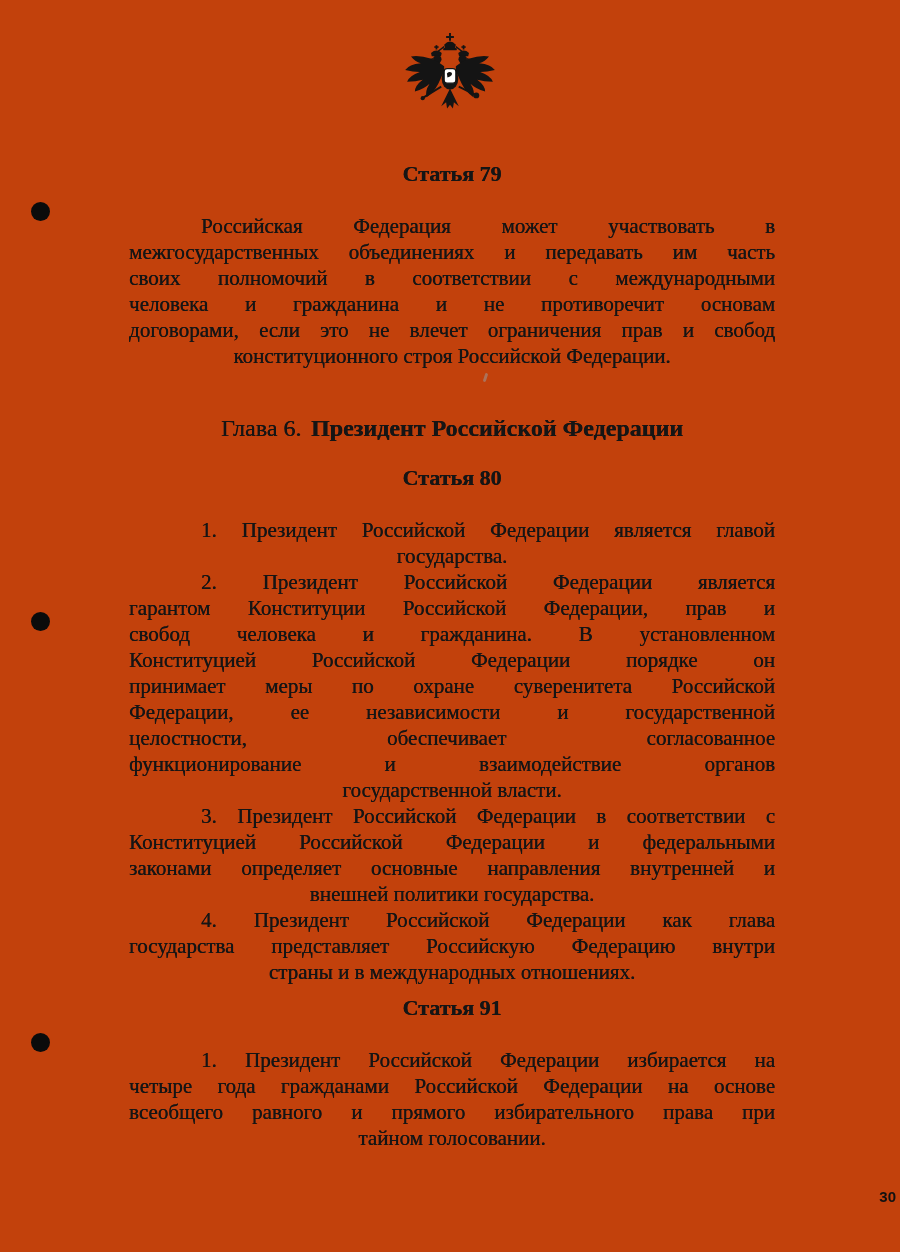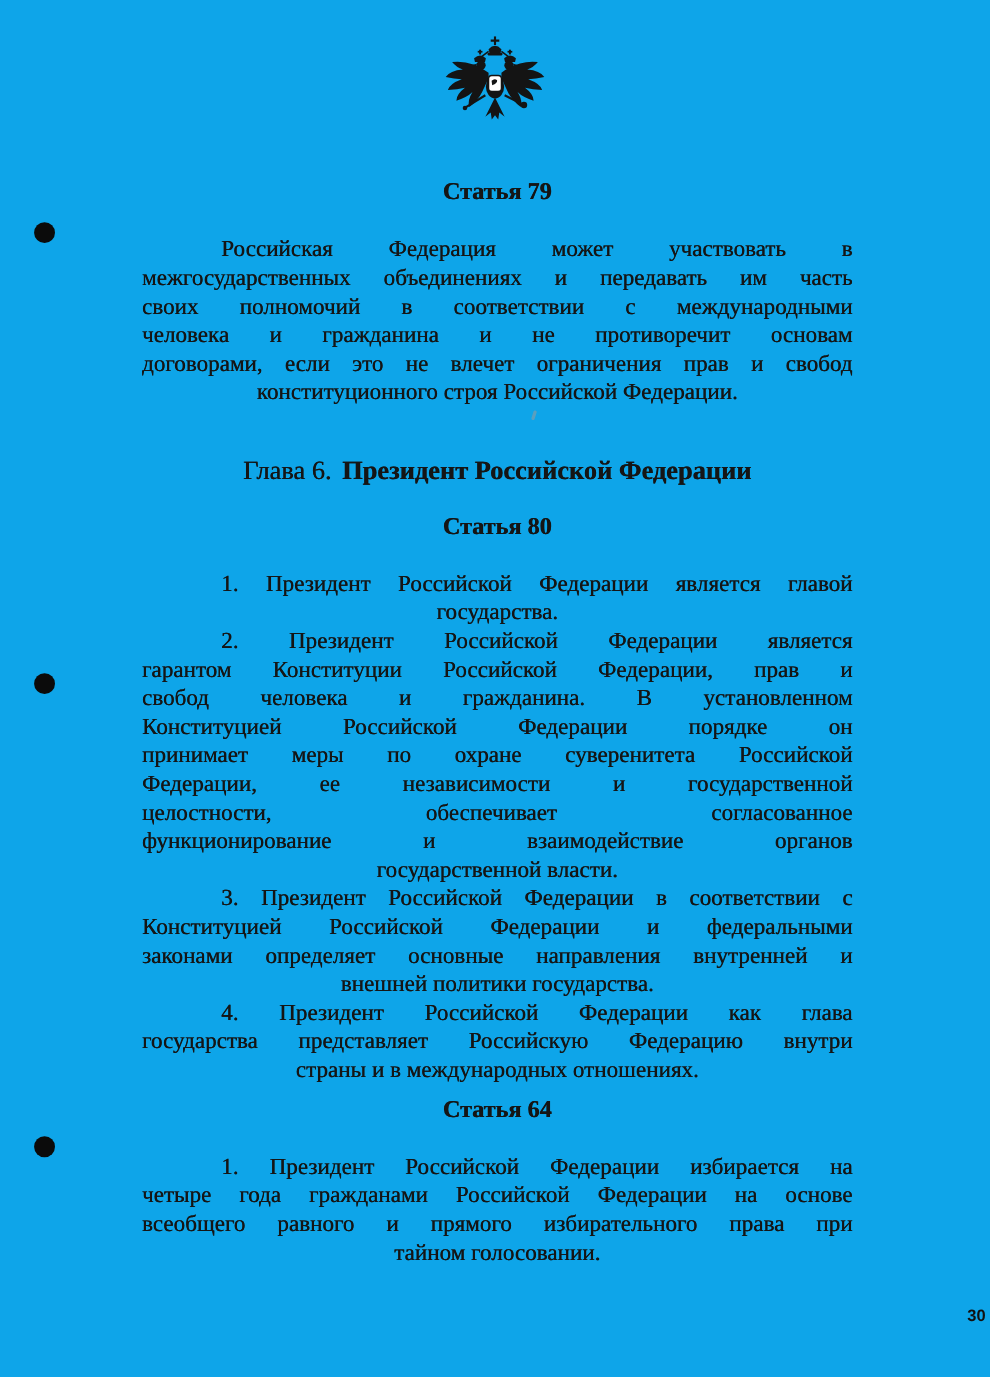--- a/index.html
+++ b/index.html
@@ -1,20 +1,20 @@
 <!DOCTYPE html>
 <html><head>
 <meta charset="utf-8">
 <style>
   html, body { margin: 0; padding: 0; background: #e8e8e8; }
   .sheet {
     position: relative;
     width: 900px;
     height: 1252px;
-    background: #0ea5e9;
+    background: #c2410c;
     overflow: hidden;
     font-family: "Liberation Serif", serif;
     color: #151515;
   }
   
   .emblem-wrap {
     padding-top: 33px;
     display: flex;
     justify-content: center;
   }
@@ -176,21 +176,21 @@
         <div class="line indent">3. Президент Российской Федерации в соответствии с</div>
         <div class="line">Конституцией Российской Федерации и федеральными</div>
         <div class="line">законами определяет основные направления внутренней и</div>
         <div class="line last">внешней политики государства.</div>
       </div>
       <div class="sec-paragraph">
         <div class="line indent">4. Президент Российской Федерации как глава</div>
         <div class="line">государства представляет Российскую Федерацию внутри</div>
         <div class="line last">страны и в международных отношениях.</div>
       </div>
-      <div class="sec-heading">Статья 64</div>
+      <div class="sec-heading">Статья 91</div>
       <div class="sec-paragraph">
         <div class="line indent">1. Президент Российской Федерации избирается на</div>
         <div class="line">четыре года гражданами Российской Федерации на основе</div>
         <div class="line">всеобщего равного и прямого избирательного права при</div>
         <div class="line last">тайном голосовании.</div>
       </div>
     </div>
 
   <div class="page-number">30</div>
 </div>

